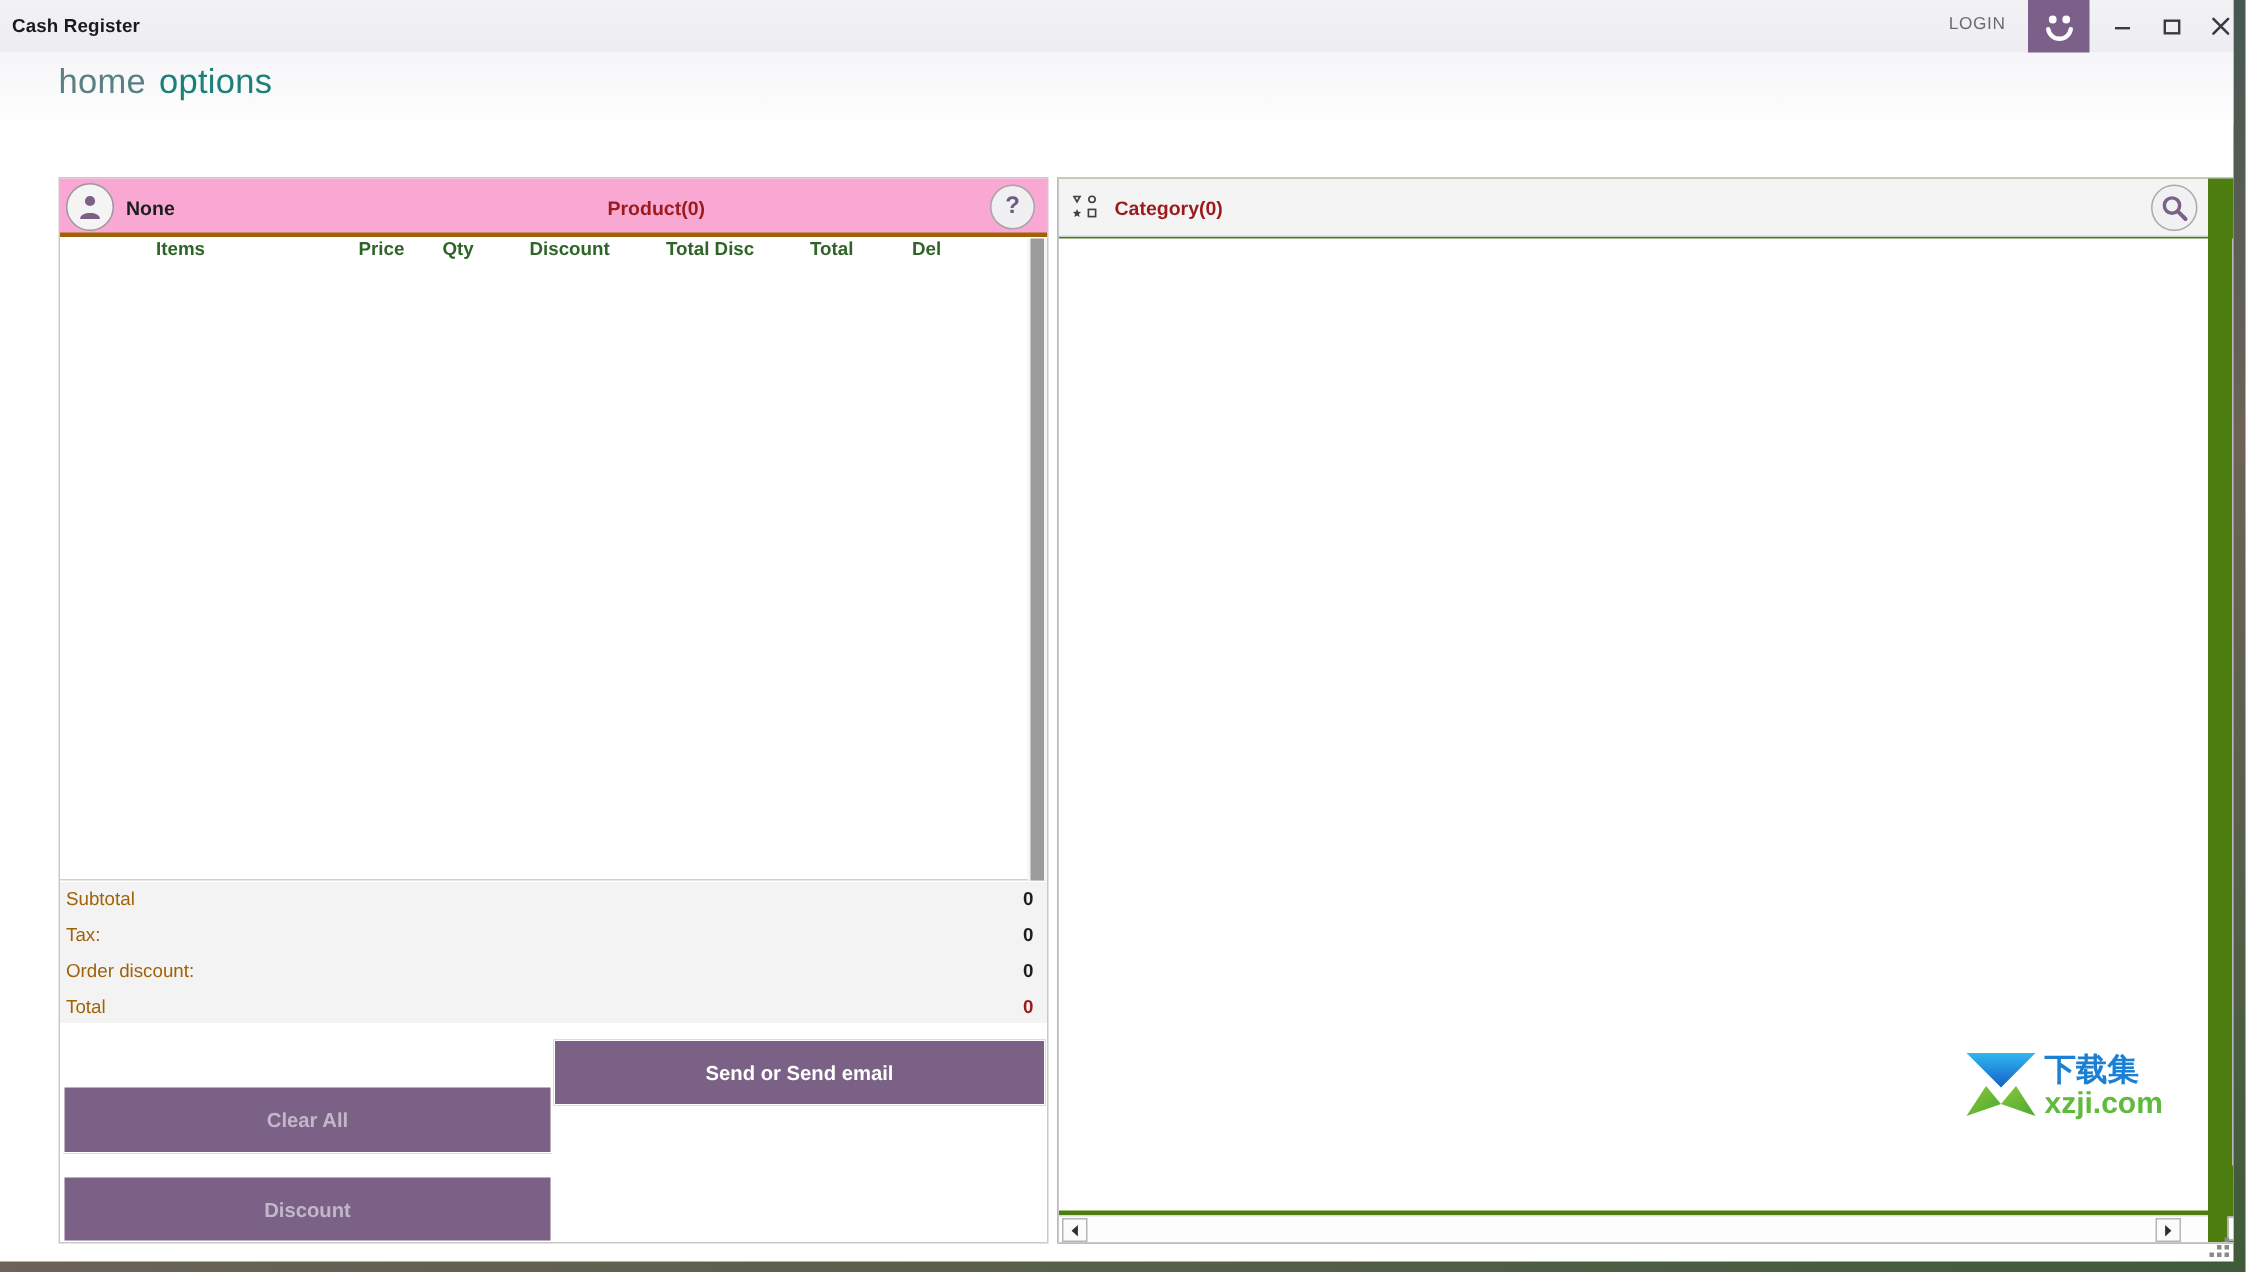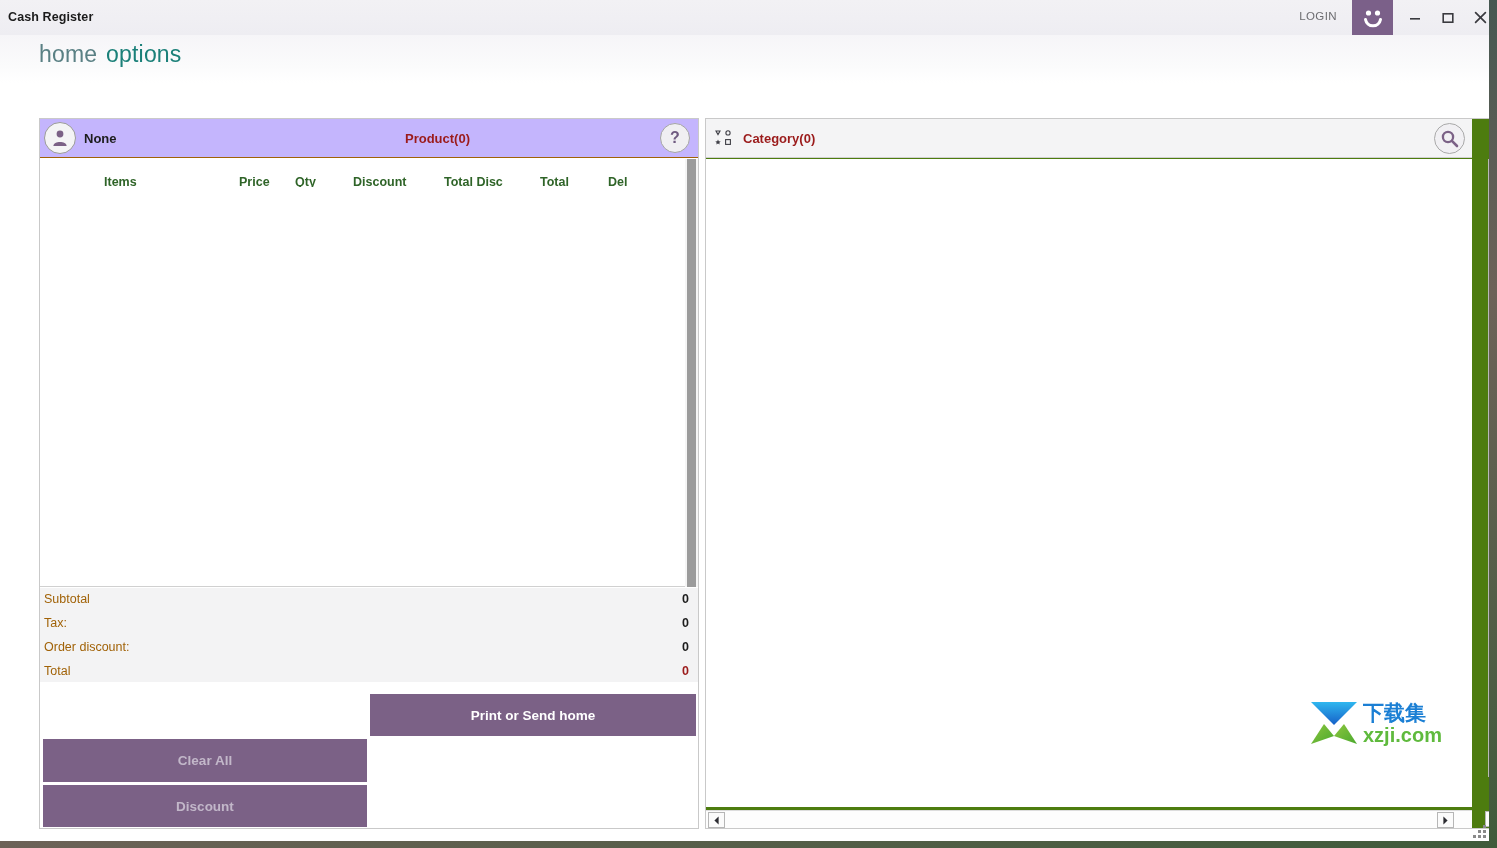--- a/index.html
+++ b/index.html
@@ -101,22 +101,22 @@
     width: 660px;
     height: 711px;
     background: #ffffff;
     border: 1px solid #c9c9c9;
   }
 
   #cart-header {
     position: absolute;
     left: 0; top: 0;
     width: 658px; height: 39px;
-    background: #c4b5fd;
-    border-bottom: 1px solid #a16207;
+    background: #f9a8d4;
+    border-bottom: 3px solid #a16207;
   }
   #customer-avatar {
     position: absolute;
     left: 4px; top: 3px;
     width: 32px; height: 32px;
     border-radius: 50%;
     border: 1px solid #9a9a9a;
     background: #f4f4f5;
     display: flex; align-items: center; justify-content: center;
   }
@@ -145,21 +145,21 @@
     display: flex; align-items: center; justify-content: center;
     color: #6f5a80;
     font-size: 16px;
     font-weight: bold;
     cursor: default;
   }
 
   
   #cart-colhead {
     position: absolute;
-    left: 0; top: 52px;
+    left: 0; top: 36px;
     width: 658px; height: 28px;
   }
   .colhead {
     position: absolute;
     top: 4px;
     font-size: 12.5px;
     font-weight: bold;
     color: #2f6428;
     white-space: nowrap;
   }
@@ -239,21 +239,21 @@
     justify-content: center;
     font-size: 13.5px;
     font-weight: bold;
     cursor: default;
     text-align: center;
   }
   .act-btn.enabled  { color: #ffffff; }
   .act-btn.disabled { color: #c2b7c9; }
 
   #btn-undo      { left: 2px;   top: 0px;  width: 326px; height: 44px; }
-  #btn-clear-all { left: 2px;   top: 45px; width: 326px; height: 45px; }
+  #btn-clear-all { left: 2px;   top: 31px; width: 326px; height: 45px; }
   #btn-discount  { left: 2px;   top: 91px; width: 326px; height: 44px; }
   #btn-print     { left: 329px; top: 0px;  width: 328px; height: 44px; }
   #btn-pay       { left: 329px; top: 45px; width: 328px; height: 90px; }
 
   
   #catalog-panel {
     position: absolute;
     left: 705px; top: 118px;
     width: 799px;
     height: 711px;
@@ -439,21 +439,21 @@
       </div>
       <div class="total-row is-total" style="top:72px;">
         <span class="t-label">Total</span>
         <span class="t-value">0</span>
       </div>
     </div>
 
     <div id="actions">
       <div class="act-btn disabled" id="btn-clear-all">Clear All</div>
       <div class="act-btn disabled" id="btn-discount">Discount</div>
-      <div class="act-btn enabled" id="btn-print">Print or Send home</div>
+      <div class="act-btn enabled" id="btn-print">Send or Send email</div>
     </div>
   </div>
 
   <div id="catalog-panel">
 
     <div id="catalog-header">
       <div id="category-icon">
         <svg width="20" height="18" viewBox="0 0 20 18" aria-hidden="true">
           <path d="M1 1 L5 1 L3 4.6 Z" fill="none" stroke="#3f3f46" stroke-width="1.1"></path>
           <circle cx="13" cy="2.9" r="2.1" fill="none" stroke="#3f3f46" stroke-width="1.1"></circle>

